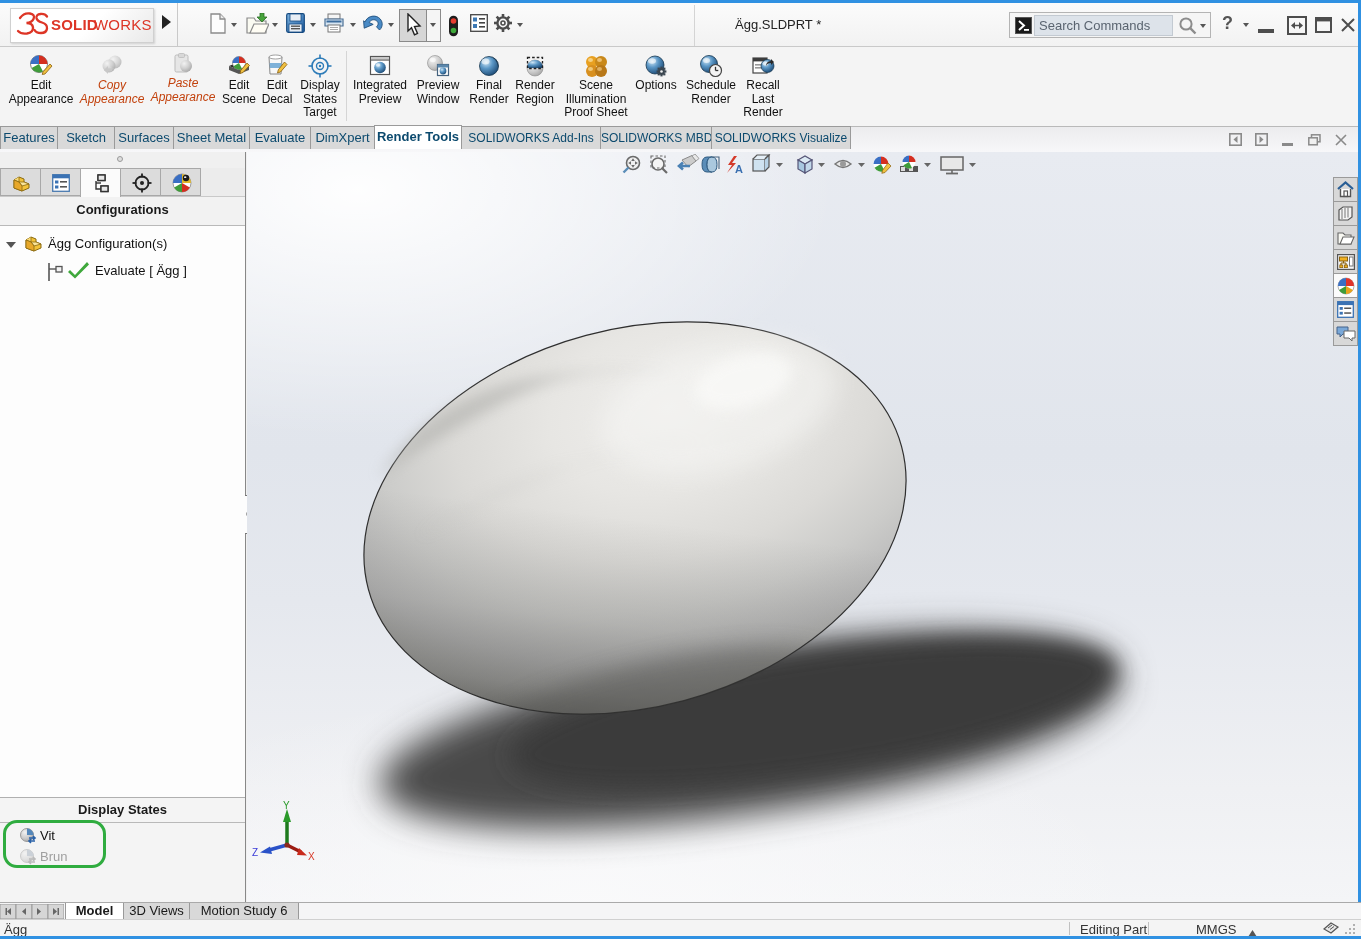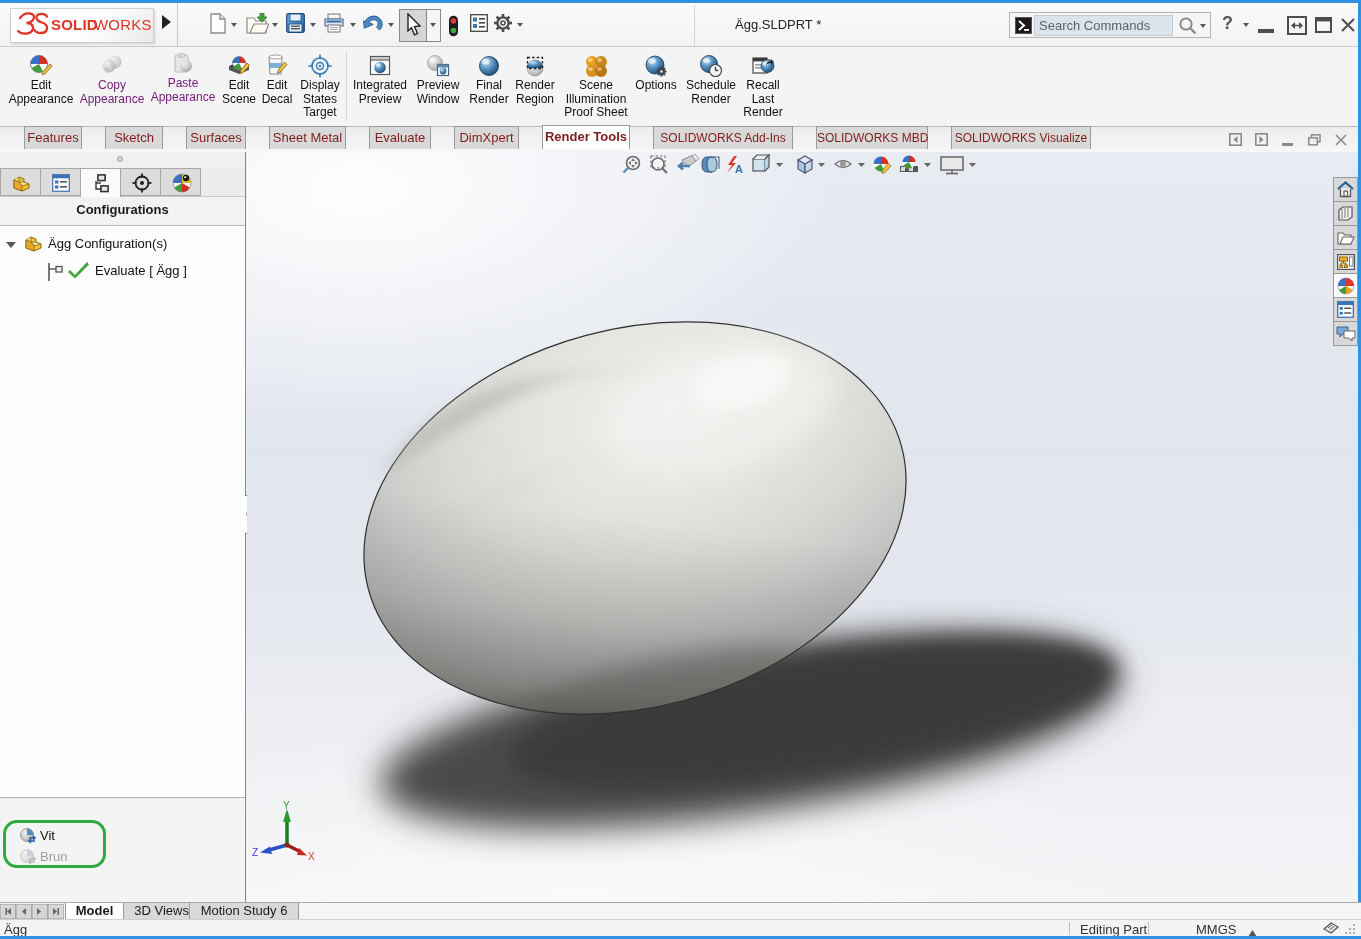--- a/index.html
+++ b/index.html
@@ -1,22 +1,22 @@
 <!DOCTYPE html>
 <html><head>
 <meta charset="utf-8">
 <style>
 *{margin:0;padding:0;box-sizing:border-box;}
 html,body{width:1361px;height:939px;overflow:hidden;}
 body{font-family:"Liberation Sans",sans-serif;position:relative;background:#f0f0f0;font-size:12px;color:#1a1a1a;}
 .abs{position:absolute;}
 .rib-btn{position:absolute;text-align:center;font-size:12px;line-height:13.5px;color:#111;}
 .rib-btn .ic{display:block;margin:0 auto 1px auto;}
-.rib-btn.dis{color:#701a75;}
-.tab{display:inline-block;height:23px;line-height:22px;padding:0 10px;border:1px solid #9a9a9a;border-bottom:none;background:#d9d9d9;font-size:13px;color:#7f1d1d;vertical-align:bottom;margin-right:-1px;margin-left:24px;}
+.rib-btn.dis{color:#c2410c;font-style:italic;}
+.tab{display:inline-block;height:23px;line-height:22px;padding:0 10px;border:1px solid #9a9a9a;border-bottom:none;background:#d9d9d9;font-size:13px;color:#0c4a6e;vertical-align:bottom;margin-right:-1px;}
 .tab.active{background:#ffffff;font-weight:bold;border-color:#9a9a9a;height:24px;}
 .caret{display:inline-block;width:0;height:0;border-left:3.5px solid transparent;border-right:3.5px solid transparent;border-top:4px solid #555;vertical-align:middle;}
 </style>
 </head>
 <body>
 
 <svg width="0" height="0" style="position:absolute">
 <defs>
 <radialGradient id="gBlue" cx="35%" cy="30%" r="75%">
 <stop offset="0%" stop-color="#cfe6f5"></stop>
@@ -436,20 +436,21 @@
         <line x1="3" y1="7" x2="11" y2="7" stroke="#555" stroke-width="1.4"></line>
         <rect x="10" y="4.5" width="6" height="5.5" fill="#f4f4f4" stroke="#555" stroke-width="1.3"></rect>
       </svg>
     <svg class="abs" style="left:68px;top:35px" width="21" height="18" viewBox="0 0 21 18">
         <path d="M2 9 L7 14 L19 1 L21 3.5 L7 17.5 L0 11 Z" fill="#3fa83c"></path>
       </svg>
     <span class="abs" style="left:95px;top:37px;font-size:13px;color:#111">Evaluate [ Ägg ]</span>
   </div>
 
   <div class="abs" style="left:0;top:645px;width:245px;height:105px;background:#f4f4f4;border-top:1px solid #b0b0b0;">
+    <div style="text-align:center;font-weight:bold;font-size:13px;line-height:24px;border-bottom:1px solid #b9b9b9;width:245px;color:#1a1a1a">Display States</div>
     <div class="abs" style="left:3px;top:22px;width:103px;height:48px;border:3px solid #2fac3f;border-radius:14px;"></div>
     <svg class="abs" style="left:19px;top:29px" width="18" height="17" viewBox="0 0 18 17">
         <circle cx="8" cy="8" r="6.5" fill="url(#gGray)" stroke="#888" stroke-width="0.8"></circle>
         <path d="M8 1.5 A6.5 6.5 0 0 1 14.5 8 L8 8 Z" fill="#5588bb"></path>
         <g stroke="#2a62a8" stroke-width="1.6" fill="none">
           <path d="M10 11 L16 11 M14 9.2 L16 11 L14 12.8"></path>
           <path d="M16 14 L10 14 M12 12.2 L10 14 L12 15.8"></path>
         </g>
       </svg>
     <span class="abs" style="left:40px;top:30px;font-size:13px;color:#111">Vit</span>
@@ -683,21 +684,21 @@
         <path d="M11 4 L7 7.5 L11 11 Z" fill="#666"></path>
           <rect x="5.5" y="4" width="1.5" height="7" fill="#666"></rect>
         <path d="M26 4 L22 7.5 L26 11 Z" fill="#666"></path>
         <path d="M37 4 L41 7.5 L37 11 Z" fill="#666"></path>
         <path d="M53 4 L57 7.5 L53 11 Z" fill="#666"></path>
           <rect x="57.5" y="4" width="1.5" height="7" fill="#666"></rect>
       </g>
     </svg>
   </span>
   <span class="abs" style="left:65px;top:0;width:59px;height:17px;background:#fff;border:1px solid #999;border-top:none;font-weight:bold;text-align:center;line-height:16px;font-size:13px">Model</span>
-  <span class="abs" style="left:123px;top:0;width:67px;height:18px;background:#d9d9d9;border:1px solid #999;border-top:none;text-align:right;line-height:16px;font-size:13px">3D Views</span>
+  <span class="abs" style="left:123px;top:0;width:67px;height:18px;background:#d9d9d9;border:1px solid #999;border-top:none;text-align:center;line-height:16px;font-size:13px">3D Views</span>
   <span class="abs" style="left:189px;top:0;width:110px;height:17px;background:#d9d9d9;border:1px solid #999;border-top:none;text-align:center;line-height:16px;font-size:13px">Motion Study 6</span>
 </div>
 
 <div class="abs" style="left:0;top:919px;width:1361px;height:17px;background:#f4f4f4;border-top:1px solid #d0d0d0;font-size:13px;color:#333">
   <span class="abs" style="left:4px;top:2px">Ägg</span>
   <div class="abs" style="left:1069px;top:2px;width:1px;height:13px;background:#c0c0c0"></div>
   <span class="abs" style="left:1080px;top:2px">Editing Part</span>
   <div class="abs" style="left:1148px;top:2px;width:1px;height:13px;background:#c0c0c0"></div>
   <span class="abs" style="left:1196px;top:2px">MMGS</span>
   <span class="abs" style="left:1248px;top:5px"><svg width="9" height="7">

